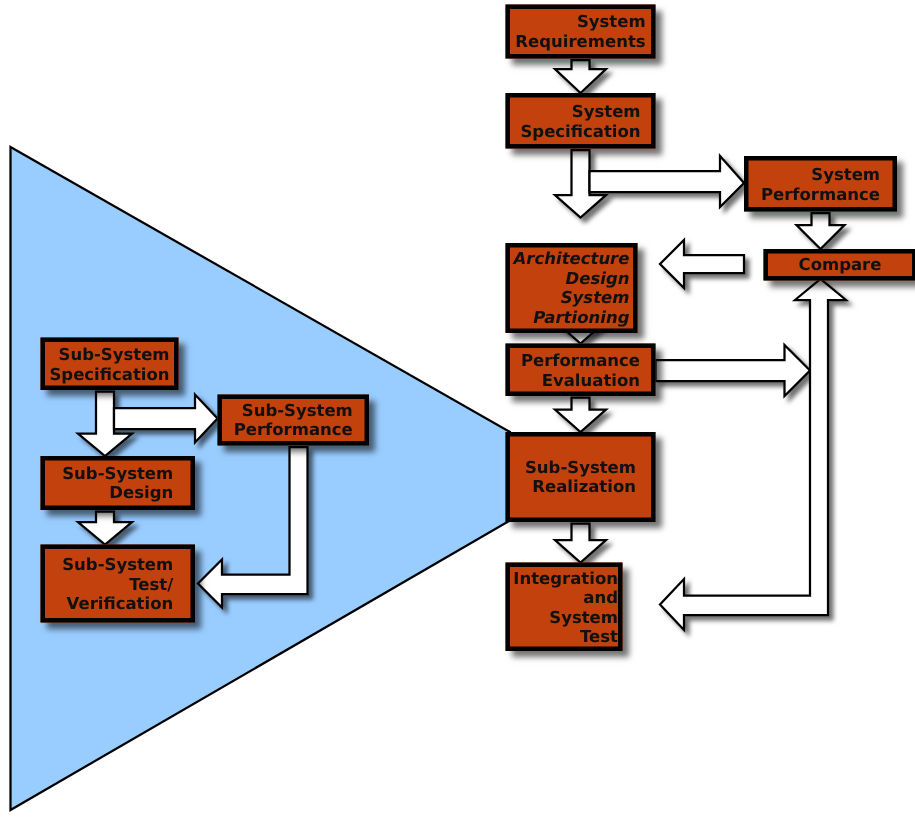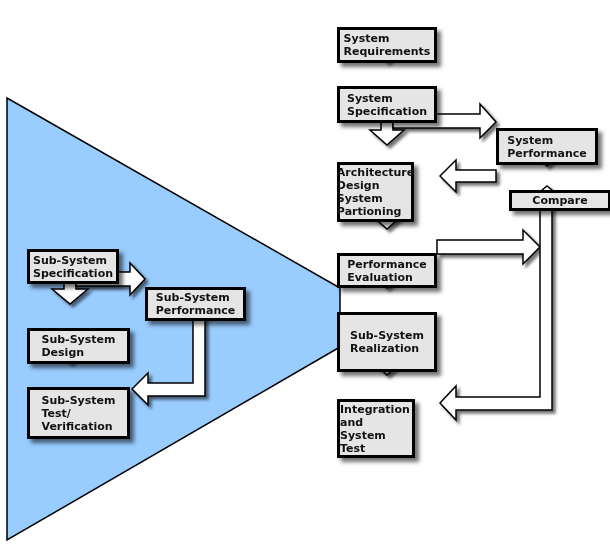--- a/index.html
+++ b/index.html
@@ -1,20 +1,20 @@
 <!DOCTYPE html>
 <html><head>
   <meta charset="utf-8">
   <style>
     html, body { margin: 0; padding: 0; background: #ffffff; }
     body { width: 610px; height: 551px; position: relative; overflow: hidden; font-family: "DejaVu Sans", sans-serif; }
     #diagram { position: absolute; left: 0; top: 0; }
-    .box { position: absolute; background: #e5e5e5; border: 3px solid #000; box-sizing: border-box;
+    .box { position: absolute; background: #c2410c; border: 3px solid #000; box-sizing: border-box;
            box-shadow: 4px 4px 4px rgba(0,0,0,0.55); display: flex; align-items: center; justify-content: center;
-           text-align: left; font-weight: bold; font-size: 11px; line-height: 13px; color: #111; white-space: pre-line; margin-top: 24px; }
+           text-align: right; font-weight: bold; font-size: 11px; line-height: 13px; color: #111; white-space: pre-line; }
   </style>
 </head>
 <body>
 
 <svg id="diagram" width="610" height="551" viewBox="0 0 610 551">
   <defs>
     <filter id="sh" x="-20%" y="-20%" width="150%" height="150%">
       <feDropShadow dx="3" dy="3" stdDeviation="1.5" flood-color="#000" flood-opacity="0.55"></feDropShadow>
     </filter>
   </defs>
@@ -50,21 +50,21 @@
   </g>
 </svg>
 
 <div class="box" style="left:337px;top:3px;width:100px;height:36px;">System
 Requirements</div>
 <div class="box" style="left:337px;top:62px;width:100px;height:37px;">System
 Specification</div>
 <div class="box" style="left:496px;top:104px;width:102px;height:37px;">System
 Performance</div>
 <div class="box" style="left:509px;top:166px;width:102px;height:21px;">Compare</div>
-<div class="box" style="left:337px;top:138px;width:77px;height:60px;">Architecture
+<div class="box" style="left:337px;top:162px;width:88px;height:60px;font-style:italic;">Architecture
 Design
 System
 Partioning</div>
 <div class="box" style="left:337px;top:229px;width:100px;height:35px;">Performance
 Evaluation</div>
 <div class="box" style="left:337px;top:288px;width:100px;height:60px;">Sub-System
 Realization</div>
 <div class="box" style="left:337px;top:375px;width:78px;height:59px;">Integration
 and
 System Test</div>

